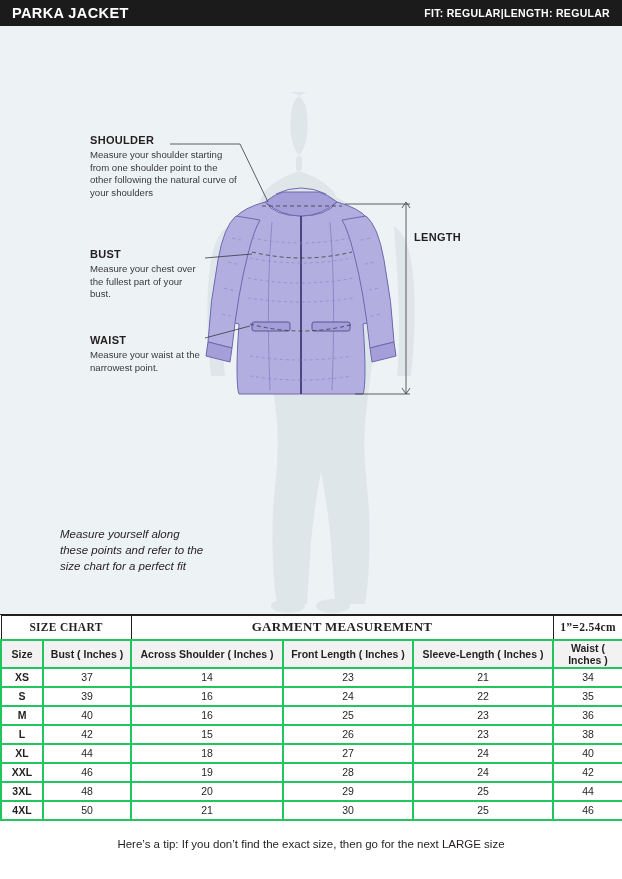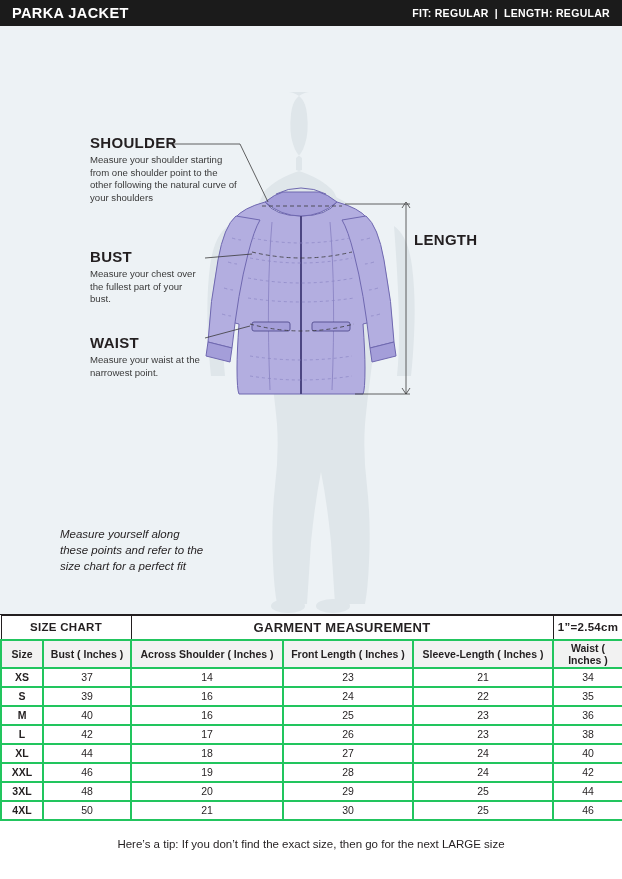--- a/index.html
+++ b/index.html
@@ -29,39 +29,38 @@
     font-size: 14.5px;
     font-weight: bold;
     letter-spacing: 0.4px;
   }
   .header-right {
     font-size: 10.5px;
     font-weight: bold;
     letter-spacing: 0.3px;
     display: flex;
     align-items: flex-start;
-    gap: 6px;
   }
   .header-sep { color: #ffffff; }
 
   
   .illus {
     position: relative;
     height: 588px;
     background: #edf2f5;
     overflow: hidden;
   }
   .illus svg { display: block; }
 
   .callout {
     position: absolute;
     width: 152px;
   }
   .callout .c-title {
-    font-size: 15px;
+    font-size: 11px;
     font-weight: bold;
     letter-spacing: 0.3px;
     margin-bottom: 3px;
     color: #231f20;
   }
   .callout .c-body {
     font-size: 9.6px;
     line-height: 12.6px;
     color: #3a3a3a;
   }
@@ -96,20 +95,21 @@
     font-size: 10.5px;
     color: #231f20;
   }
   tr.title-row td {
     border: 1px solid #231f20;
     background: #ffffff;
     font-weight: bold;
     font-size: 11.5px;
     height: 24px;
     letter-spacing: 0.3px;
+    font-family: Liberation Serif, serif;
   }
   tr.title-row td.gm {
     font-size: 13px;
   }
   tr.head-row td {
     background: #f2f2f2;
     font-weight: bold;
     height: 19px;
     font-size: 10.5px;
   }
@@ -322,21 +322,21 @@
         <td class="size-cell">M</td>
         <td>40</td>
         <td>16</td>
         <td>25</td>
         <td>23</td>
         <td>36</td>
       </tr>
       <tr class="data-row">
         <td class="size-cell">L</td>
         <td>42</td>
-        <td>17</td>
+        <td>15</td>
         <td>26</td>
         <td>23</td>
         <td>38</td>
       </tr>
       <tr class="data-row">
         <td class="size-cell">XL</td>
         <td>44</td>
         <td>18</td>
         <td>27</td>
         <td>24</td>

